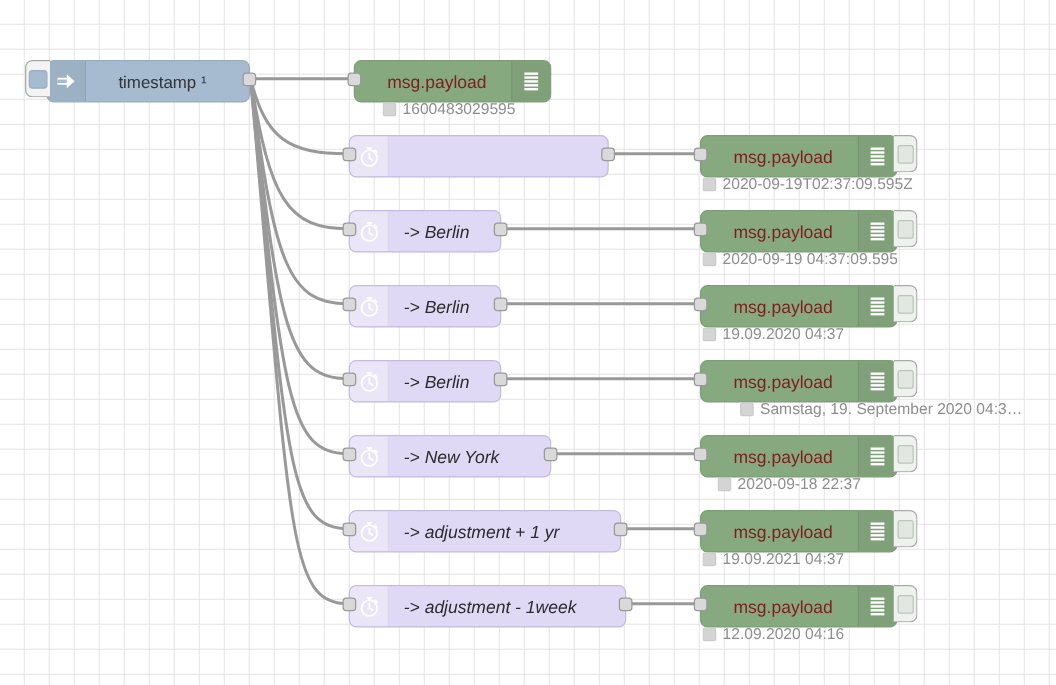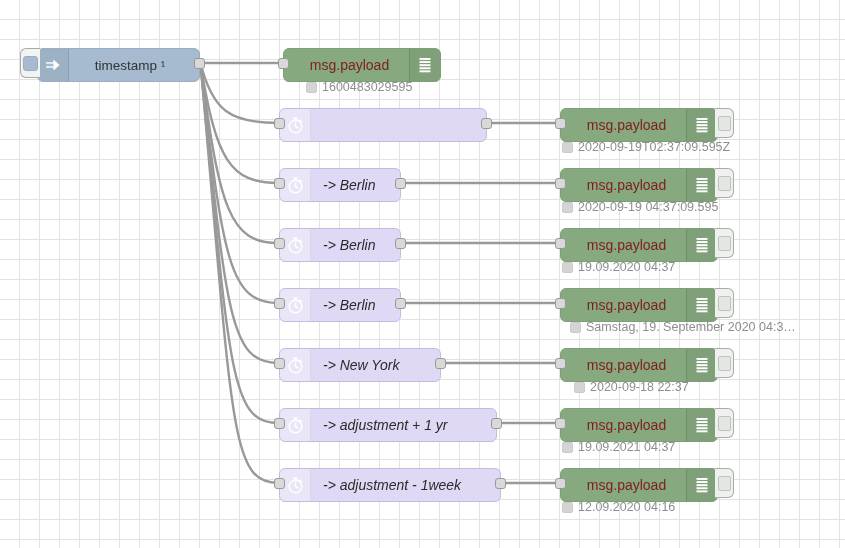--- a/index.html
+++ b/index.html
@@ -434,21 +434,21 @@
   <rect x="1.5" y="4.1" width="11" height="1.9" fill="#ffffff"></rect>
   <rect x="1.5" y="7.2" width="11" height="1.9" fill="#ffffff"></rect>
   <rect x="1.5" y="10.3" width="11" height="1.9" fill="#ffffff"></rect>
   <rect x="1.5" y="13.4" width="11" height="1.9" fill="#ffffff"></rect>
 </svg>
         </div>
         <div class="debug-tab">
           <div class="debug-tab-inner"></div>
         </div>
       </div>
-      <div class="status" style="left: 570px; top: 320px; max-width: 258px;">
+      <div class="status" style="left: 592px; top: 320px; max-width: 258px;">
         <span class="status-dot"></span>
         <span class="status-text">Samstag, 19. September 2020 04:3…</span>
       </div>
       <div class="node debug-node" id="debug-5" style="left: 560px; top: 348px; width: 158px;">
         <div class="port port-in"></div>
         <div class="node-label">msg.payload</div>
         <div class="debug-icon-box">
           <svg class="ico" width="15" height="16" viewBox="0 0 15 16" xmlns="http://www.w3.org/2000/svg">
   <rect x="1.5" y="1" width="11" height="1.9" fill="#ffffff"></rect>
   <rect x="1.5" y="4.1" width="11" height="1.9" fill="#ffffff"></rect>

